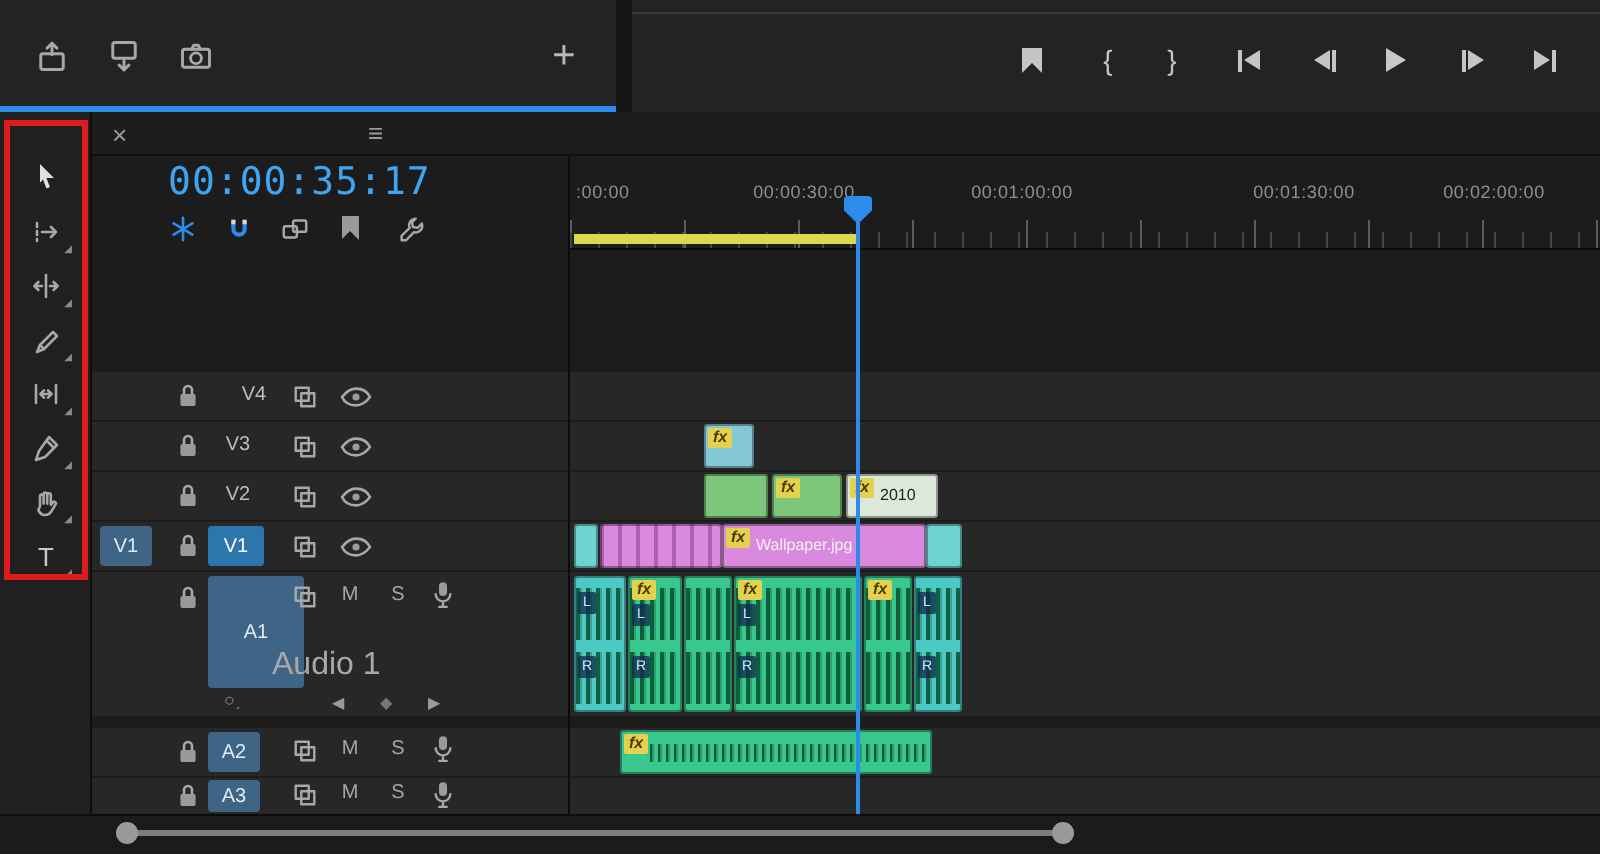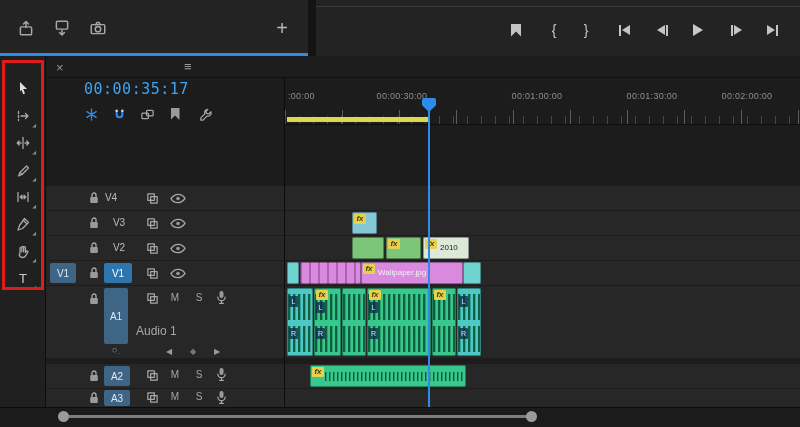--- a/index.html
+++ b/index.html
@@ -26,30 +26,30 @@
   .tb-topline{position:absolute;left:316px;top:6px;width:484px;height:1px;background:#3a3a3a}
   
   .tools-panel{position:absolute;left:0;top:56px;width:46px;height:371px;background:#202020;border-right:1px solid #0e0e0e}
   .tool{position:absolute;left:9px;width:28px;height:24px;display:flex;align-items:center;justify-content:center}
   .tool.fo::after{content:"◢";position:absolute;right:1px;bottom:0;font-size:5px;color:#8a8a8a}
   .type-t{font-size:13px;color:#c8c8c8}
   .redbox{position:absolute;left:2px;top:60px;width:42px;height:230px;border:3px solid #de1c1c;z-index:60;pointer-events:none}
   
   .tabstrip{position:absolute;left:46px;top:56px;width:754px;height:22px;background:#1d1d1d;border-bottom:1px solid #101010}
   .tab-glyph{position:absolute;font-size:13px;color:#9a9a9a}
-  .timecode{position:absolute;left:84px;top:80px;font-family:"DejaVu Sans Mono",monospace;font-size:15px;color:#3da5f2;letter-spacing:.5px}
+  .timecode{position:absolute;left:84px;top:80px;font-family:"DejaVu Sans Mono",monospace;font-size:19px;color:#3da5f2;letter-spacing:.5px}
   .hdr-ico{position:absolute;top:104px;width:22px;height:20px;display:flex;align-items:center;justify-content:center}
   
   .rowstripe{position:absolute;left:46px;width:754px;background:#272727}
   .vdiv{position:absolute;left:284px;top:78px;width:1px;height:329px;background:#0c0c0c}
   .trk-name{position:absolute;width:30px;text-align:center;font-size:10px;color:#bdbdbd}
   .badge{position:absolute;background:#3e6585;border-radius:2px;color:#dfeaf3;font-size:10px;display:flex;align-items:center;justify-content:center}
   .v1name{background:#2d76ad;color:#ffffff}
   .mslabel{position:absolute;width:14px;text-align:center;font-size:10px;color:#a5a5a5}
-  .audio1{position:absolute;font-size:12px;color:#a8a8a8}
+  .audio1{position:absolute;font-size:16px;color:#a8a8a8}
   .kf{position:absolute;font-size:8px;color:#9a9a9a}
   .kf-add::after{content:"ˏ";color:#8a8a8a;font-size:8px}
   
   .rl{position:absolute;top:91px;font-size:9px;color:#8f8f8f;letter-spacing:.3px}
   .rl.c{transform:translateX(-50%)}
   .ticks-minor{position:absolute;left:285px;top:116px;width:515px;height:8px;
     background:repeating-linear-gradient(90deg,#454545 0 1px,transparent 1px 14px)}
   .ticks-major{position:absolute;left:285px;top:110px;width:515px;height:14px;
     background:repeating-linear-gradient(90deg,#5c5c5c 0 1px,transparent 1px 57px)}
   .ruler-base{position:absolute;left:285px;top:124px;width:515px;height:1px;background:#0c0c0c}
@@ -270,37 +270,37 @@
   <div class="rowstripe" style="top:211px;height:24px"></div>
   <div class="rowstripe" style="top:236px;height:24px"></div>
   <div class="rowstripe" style="top:261px;height:24px"></div>
   <div class="rowstripe" style="top:286px;height:72px"></div>
   <div class="rowstripe" style="top:364px;height:24px"></div>
   <div class="rowstripe" style="top:389px;height:18px"></div>
   <div class="vdiv"></div>
 
   <span class="rl" style="left:288px">:00:00</span>
   <span class="rl c" style="left:402px">00:00:30:00</span>
-  <span class="rl c" style="left:537px">00:01:00:00</span>
+  <span class="rl c" style="left:511px">00:01:00:00</span>
   <span class="rl c" style="left:652px">00:01:30:00</span>
   <span class="rl c" style="left:747px">00:02:00:00</span>
   <div class="ticks-major"></div>
   <div class="ticks-minor"></div>
   <div class="ruler-base"></div>
   <div class="workarea"></div>
   <div class="playhead"></div>
   <div class="playline"></div>
 
   <span class="abs" style="left:88px;top:191px">
       <svg width="12" height="14" viewBox="0 0 12 14">
         <path d="M4 6V4a2 2 0 014 0v2" class="st" stroke="#9a9a9a"></path>
         <rect x="2.2" y="6" width="7.6" height="6" rx="1" fill="#9a9a9a"></rect>
       </svg>
     </span>
-  <span class="trk-name" style="left:96px;top:192px">V4</span>
+  <span class="trk-name" style="left:112px;top:192px">V4</span>
   <span class="abs" style="left:146px;top:192px">
       <svg width="13" height="13" viewBox="0 0 14 14">
         <g class="st" stroke="#8a8a8a">
           <rect x="2" y="2" width="7" height="7"></rect>
           <rect x="5" y="5" width="7" height="7"></rect>
         </g>
       </svg>
     </span>
   <span class="abs" style="left:170px;top:193px">
       <svg width="16" height="11" viewBox="0 0 16 10">
@@ -375,21 +375,21 @@
         <circle cx="8" cy="5" r="1.8" fill="#9a9a9a"></circle>
       </svg>
     </span>
 
   <span class="abs" style="left:88px;top:292px">
       <svg width="12" height="14" viewBox="0 0 12 14">
         <path d="M4 6V4a2 2 0 014 0v2" class="st" stroke="#9a9a9a"></path>
         <rect x="2.2" y="6" width="7.6" height="6" rx="1" fill="#9a9a9a"></rect>
       </svg>
     </span>
-  <div class="badge" style="left:104px;top:288px;width:24px;height:56px">A1</div>
+  <div class="badge" style="left:104px;top:288px;width:48px;height:56px">A1</div>
   <span class="abs" style="left:146px;top:292px">
       <svg width="13" height="13" viewBox="0 0 14 14">
         <g class="st" stroke="#8a8a8a">
           <rect x="2" y="2" width="7" height="7"></rect>
           <rect x="5" y="5" width="7" height="7"></rect>
         </g>
       </svg>
     </span>
   <span class="mslabel" style="left:168px;top:292px">M</span>
   <span class="mslabel" style="left:192px;top:292px">S</span>

